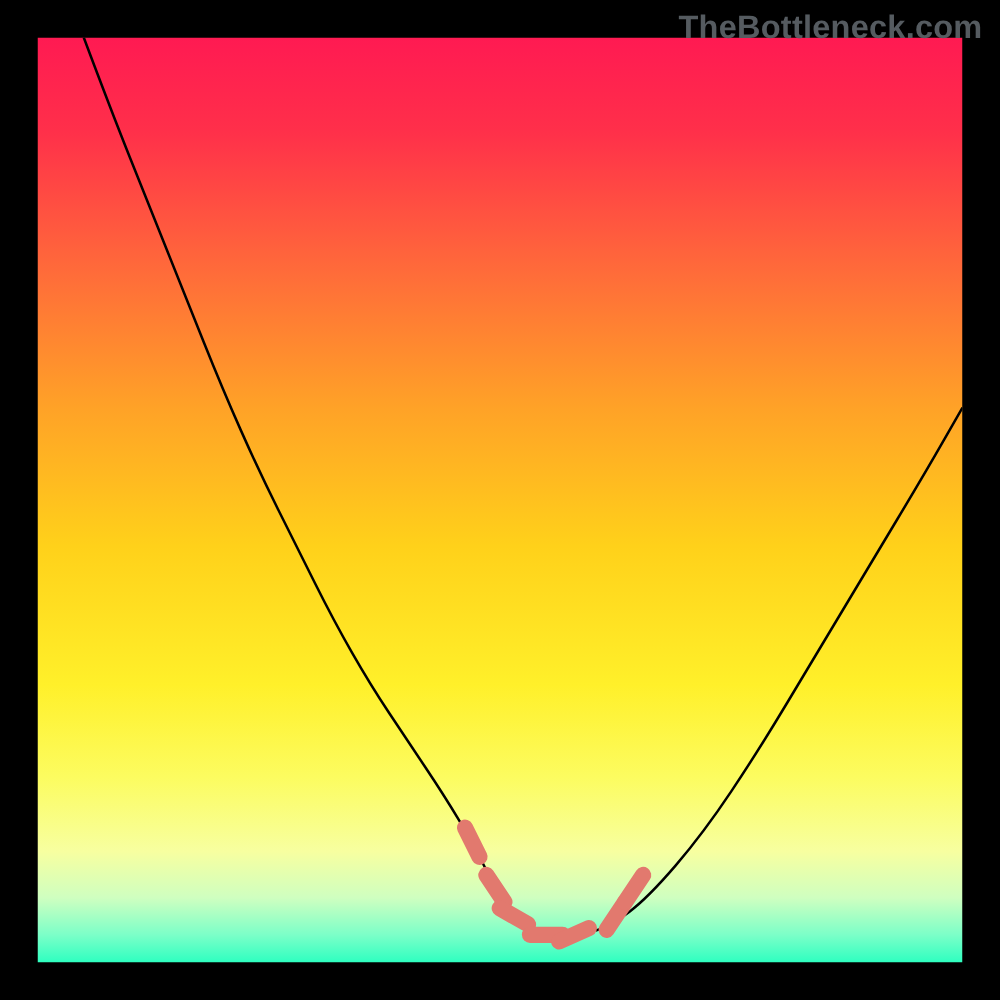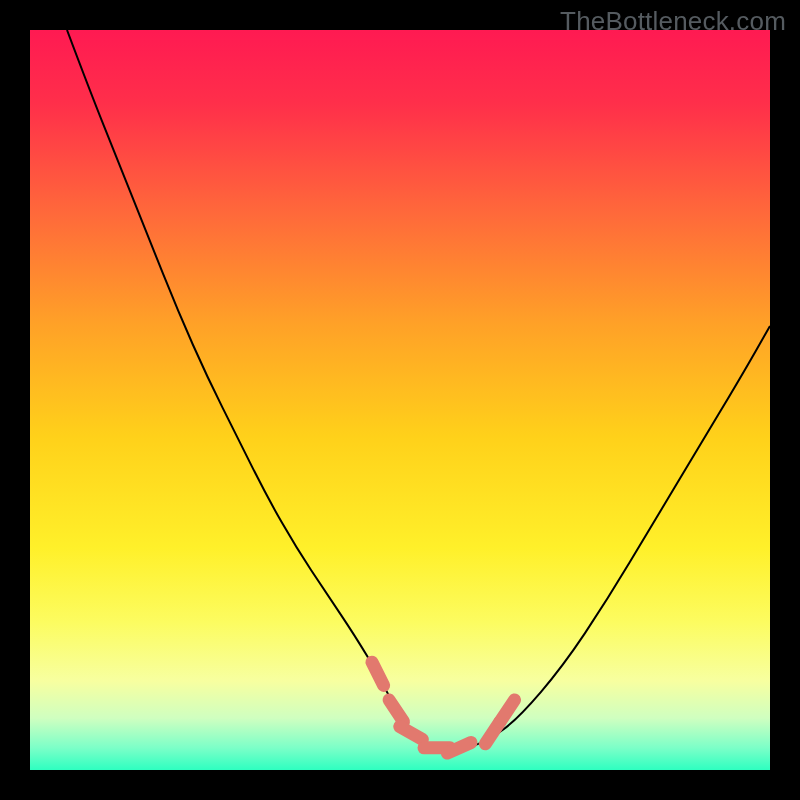--- a/index.html
+++ b/index.html
@@ -24,21 +24,21 @@
     left: 30px;
     top: 30px;
     width: 740px;
     height: 740px;
   }
   .watermark {
     position: absolute;
     top: 6px;
     right: 14px;
     font-size: 26px;
-    font-weight: 400;
+    font-weight: 700;
     color: #555b60;
     letter-spacing: 0.2px;
     user-select: none;
   }
   svg { display: block; }
 </style>
 </head>
 <body>
 
 <div class="frame">

